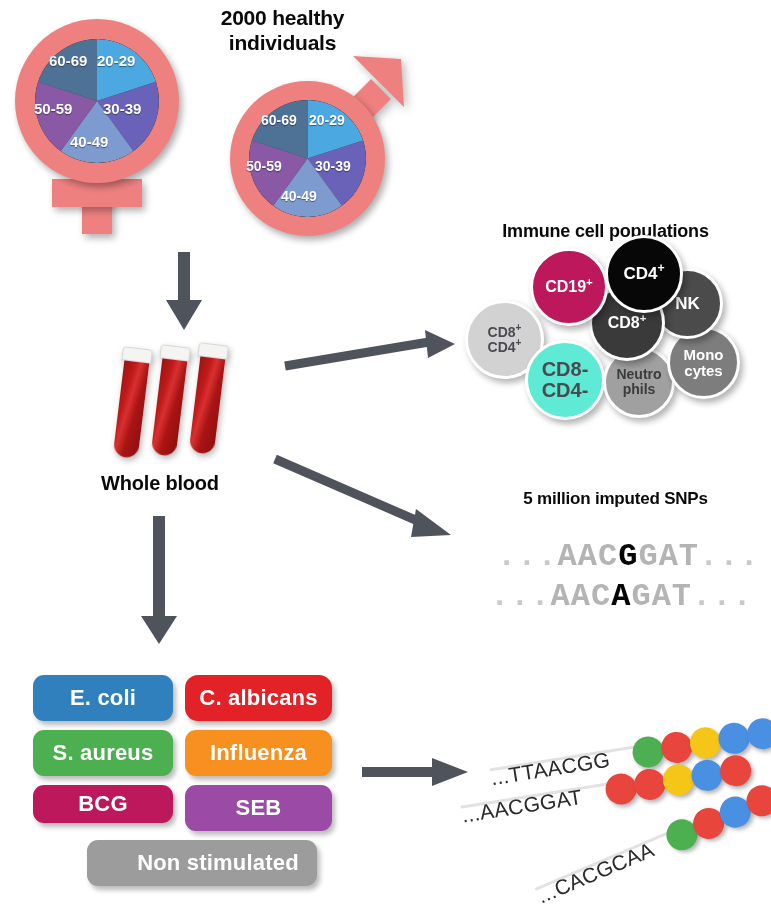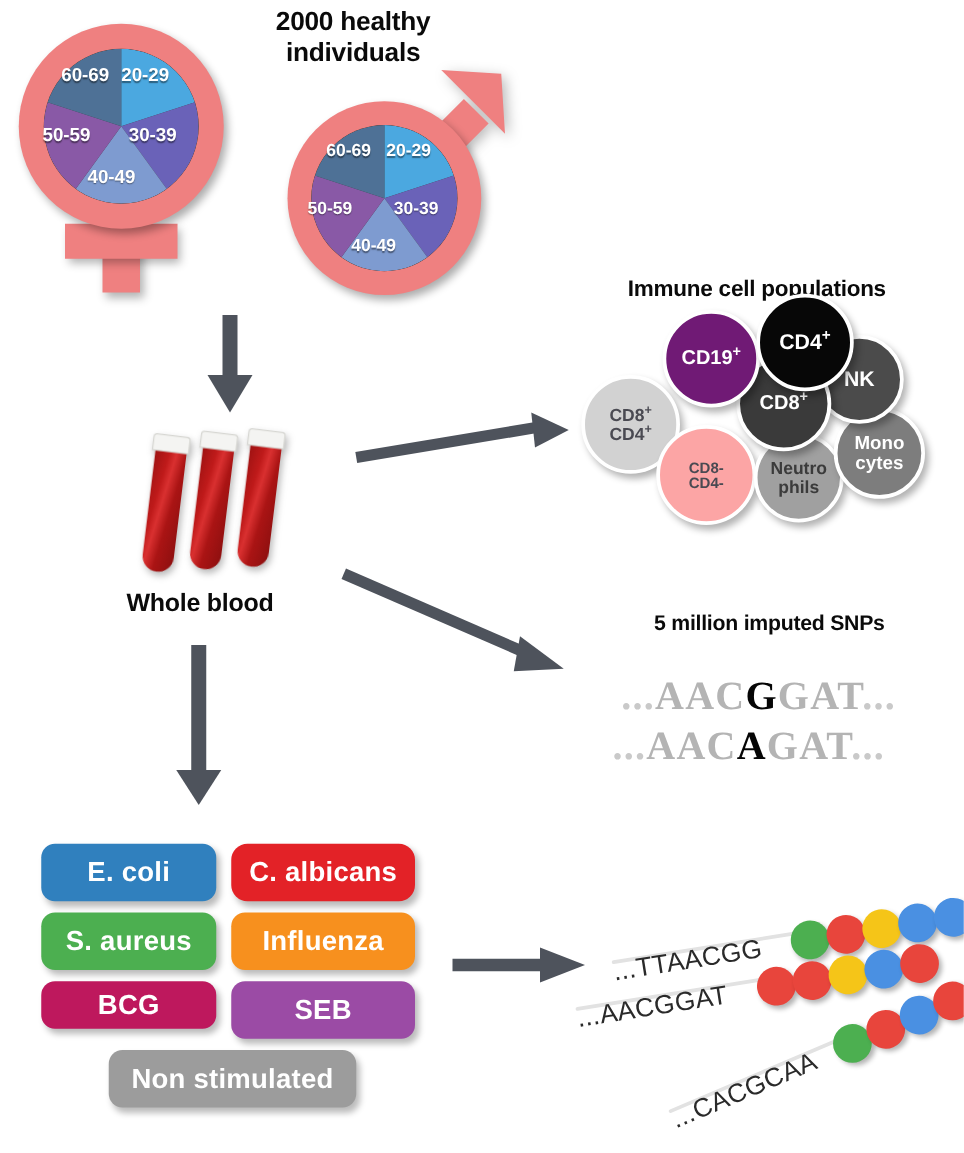--- a/index.html
+++ b/index.html
@@ -44,21 +44,21 @@
 
   
   .cell{position:absolute;border-radius:50%;border:3px solid #ffffff;
         box-sizing:border-box;display:flex;align-items:center;
         justify-content:center;text-align:center;font-weight:bold;
         line-height:1.04;box-shadow:3px 4px 6px rgba(0,0,0,.30);}
   .cell sup{font-size:.72em;vertical-align:super;line-height:0;}
 
   
   .snprow{position:absolute;white-space:nowrap;font-weight:bold;
-          font-family:Liberation Serif, serif;}
+          font-family:Liberation Mono, monospace;}
   .snprow .faint{color:#c9c9c9;}
   .snprow .mid{color:#b4b4b4;}
   .snprow .hi{color:#050505;}
 
   
   .pill{position:absolute;border-radius:11px;display:flex;align-items:center;
         justify-content:center;color:#fff;font-weight:bold;font-size:22px;
         box-shadow:3px 4px 5px rgba(0,0,0,.27);letter-spacing:.2px;}
 
   
@@ -170,36 +170,36 @@
     </svg>
   </div>
 
   <div class="abs hd" id="title-immune">Immune cell populations</div>
 
   <div class="abs" style="left:462px;top:240px;width:300px;height:180px;">
 
     <div class="cell" style="left:3px;top:60px;width:79px;height:79px;background:#D2D2D2;color:#4A4A52;font-size:14px;z-index:1;">
       <span>CD8<sup>+</sup><br>CD4<sup>+</sup></span>
     </div>
-    <div class="cell" style="left:63px;top:100px;width:80px;height:80px;background:#fca5a5;color:#4A4A52;font-size:12px;z-index:2;">
+    <div class="cell" style="left:63px;top:100px;width:80px;height:80px;background:#5eead4;color:#4A4A52;font-size:20px;z-index:2;">
       <span>CD8-<br>CD4-</span>
     </div>
     <div class="cell" style="left:141px;top:106px;width:72px;height:72px;background:#A0A0A0;color:#3B3B3B;font-size:14px;z-index:3;">
       <span>Neutro<br>phils</span>
     </div>
     <div class="cell" style="left:205px;top:86px;width:73px;height:73px;background:#7D7D7D;color:#ffffff;font-size:15px;z-index:4;">
       <span>Mono<br>cytes</span>
     </div>
     <div class="cell" style="left:190px;top:28px;width:71px;height:71px;background:#4B4B4B;color:#ffffff;font-size:17px;z-index:5;">
       <span>NK</span>
     </div>
     <div class="cell" style="left:127px;top:45px;width:76px;height:76px;background:#3A3A3A;color:#ffffff;font-size:16px;z-index:6;">
       <span>CD8<sup>+</sup></span>
     </div>
-    <div class="cell" style="left:68px;top:8px;width:78px;height:78px;background:#701a75;color:#ffffff;font-size:16px;z-index:7;">
+    <div class="cell" style="left:68px;top:8px;width:78px;height:78px;background:#be185d;color:#ffffff;font-size:16px;z-index:7;">
       <span>CD19<sup>+</sup></span>
     </div>
     <div class="cell" style="left:143px;top:-5px;width:78px;height:78px;background:#070707;color:#ffffff;font-size:17px;z-index:8;">
       <span>CD4<sup>+</sup></span>
     </div>
   </div>
 
   <div class="abs hd" id="title-snps">5 million imputed SNPs</div>
 
   <div class="snprow" style="left:497px;top:538px;font-size:32px;letter-spacing:1px;">
@@ -220,21 +220,21 @@
   </div>
   <div class="pill" style="left:185px;top:730px;width:147px;height:46px;background:#F7901E;">
     <span>Influenza</span>
   </div>
   <div class="pill" style="left:33px;top:785px;width:140px;height:38px;background:#be185d;">
     <span>BCG</span>
   </div>
   <div class="pill" style="left:185px;top:785px;width:147px;height:46px;background:#9B4BA5;">
     <span>SEB</span>
   </div>
-  <div class="pill" style="left:87px;top:840px;width:198px;height:46px;background:#9C9C9C;">
+  <div class="pill" style="left:87px;top:840px;width:198px;height:46px;background:#9C9C9C;padding-left:32px;">
     <span>Non stimulated</span>
   </div>
 
   <div class="abs arrow" style="left:362px;top:756px;width:110px;height:34px;">
     <svg width="110" height="34">
       <rect x="0" y="11" width="76" height="10" fill="#4E535C"></rect>
       <path d="M70,2 L106,16 L70,30 Z" fill="#4E535C"></path>
     </svg>
   </div>
 

